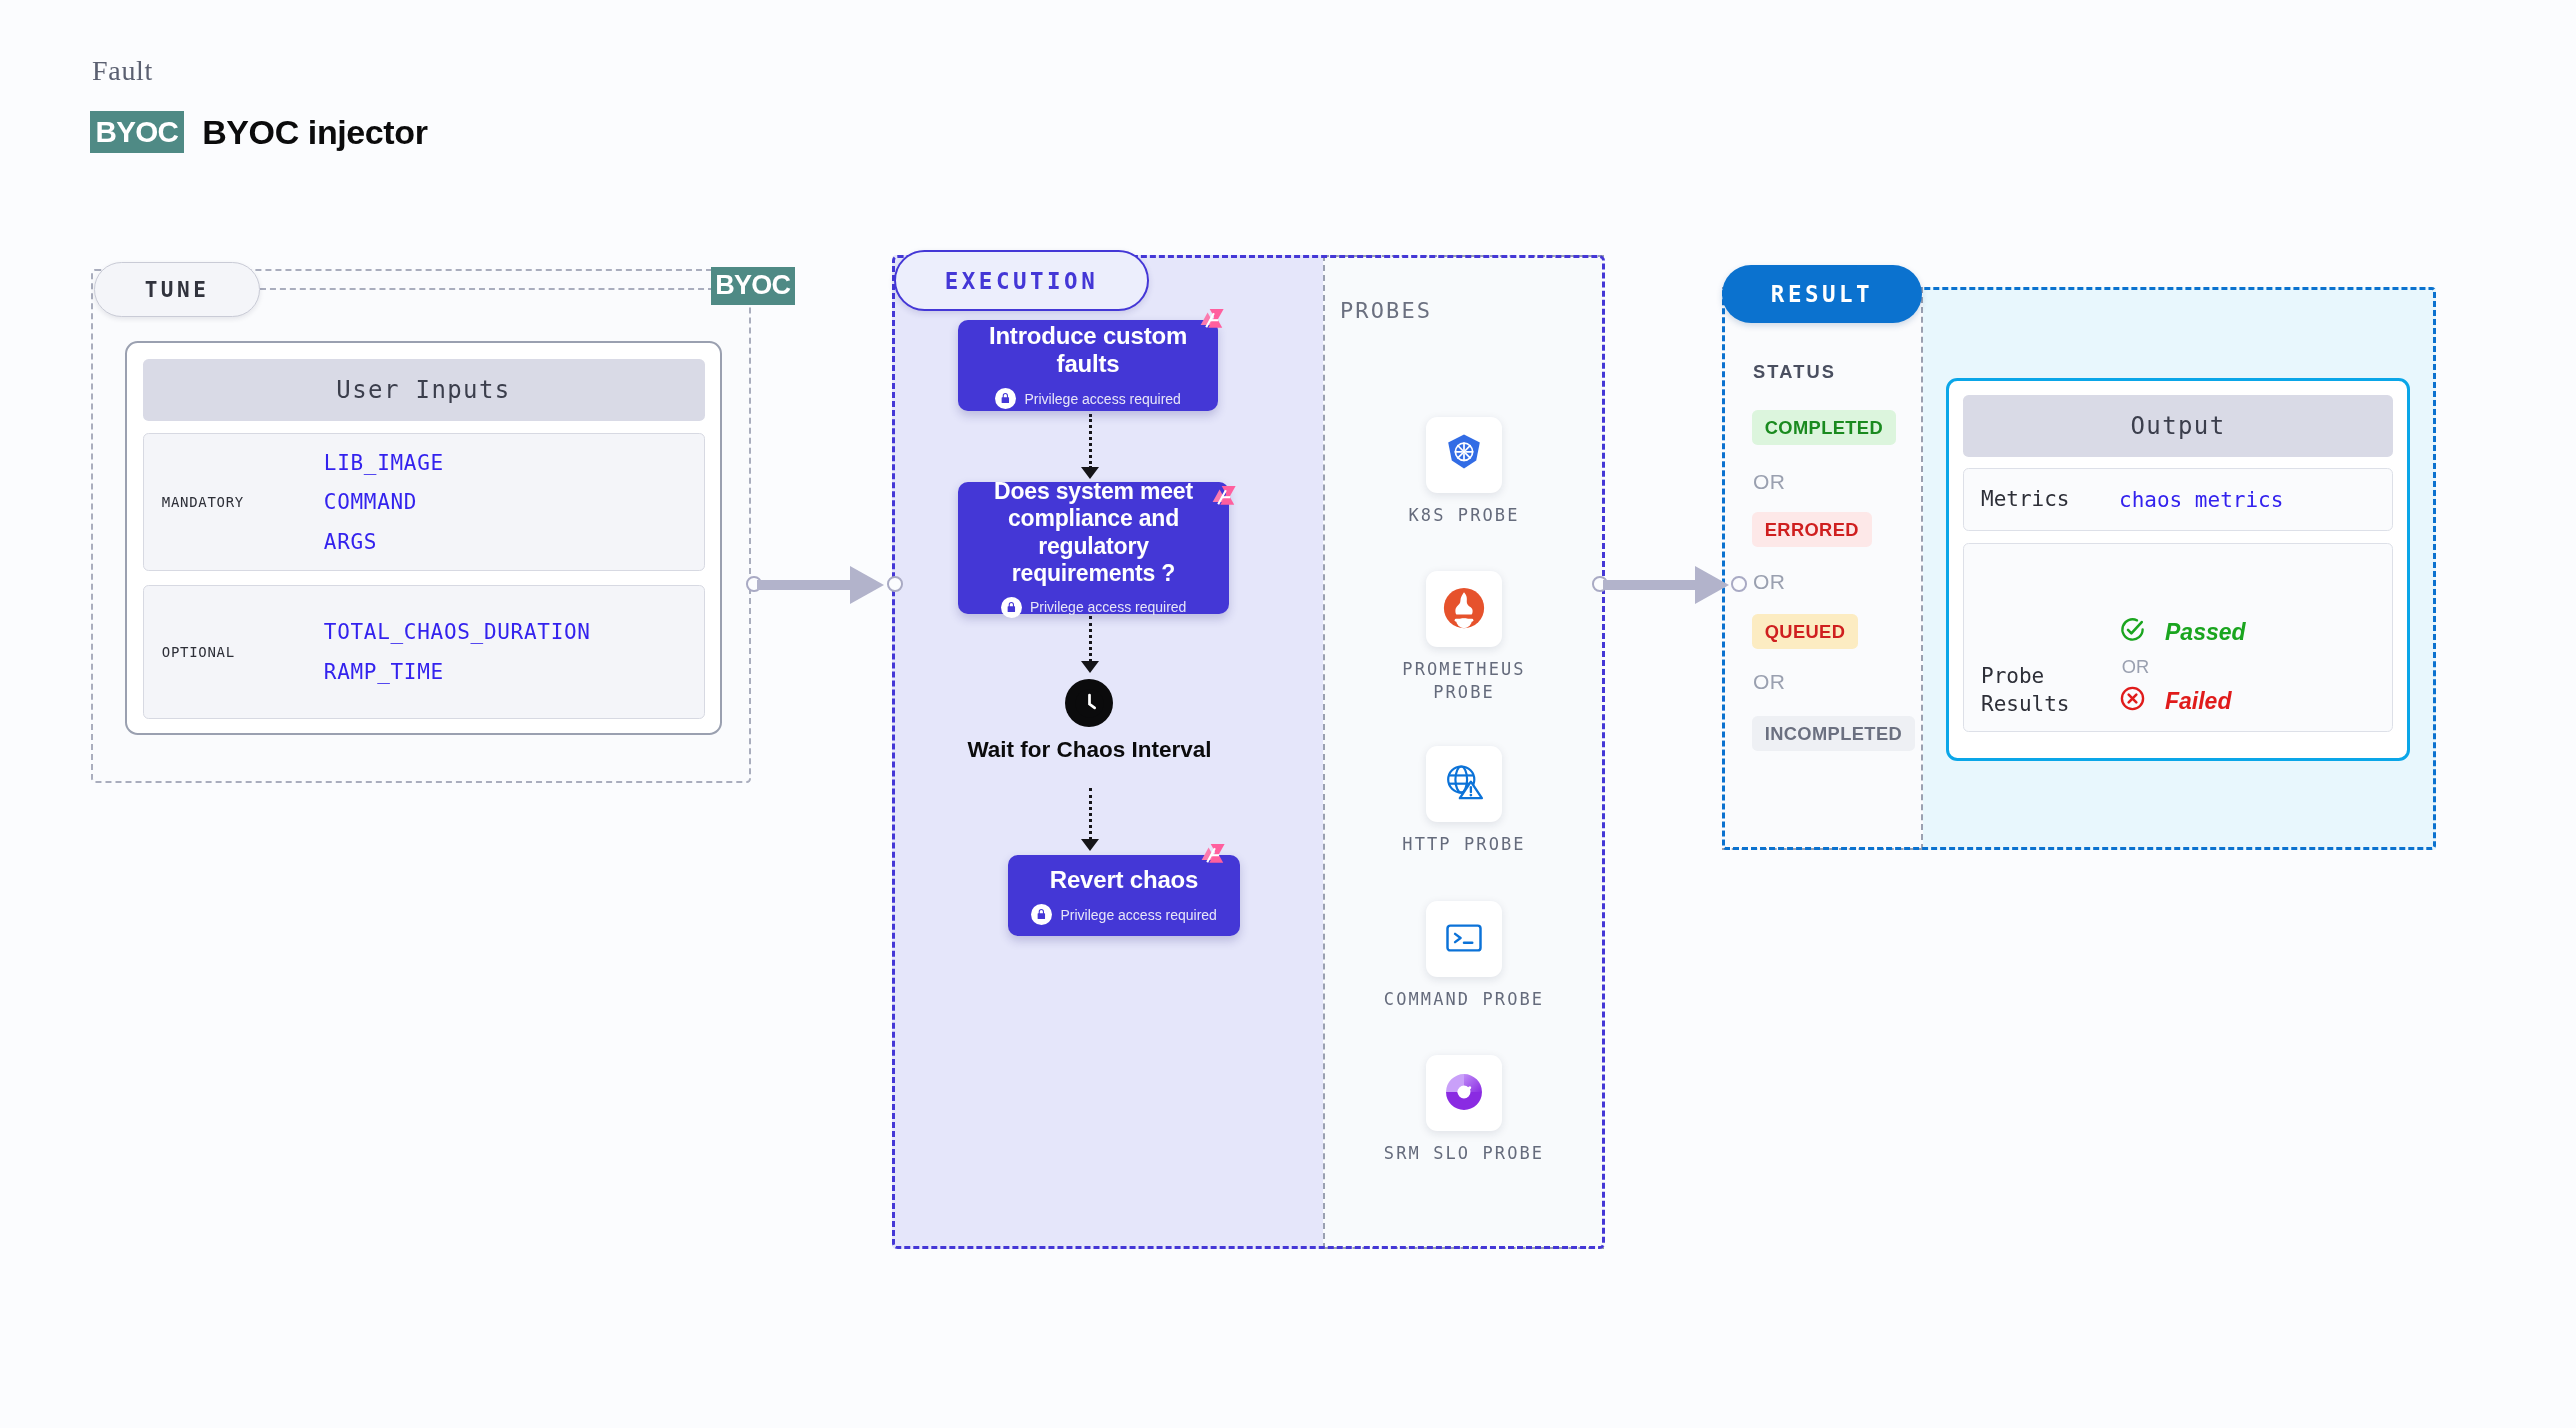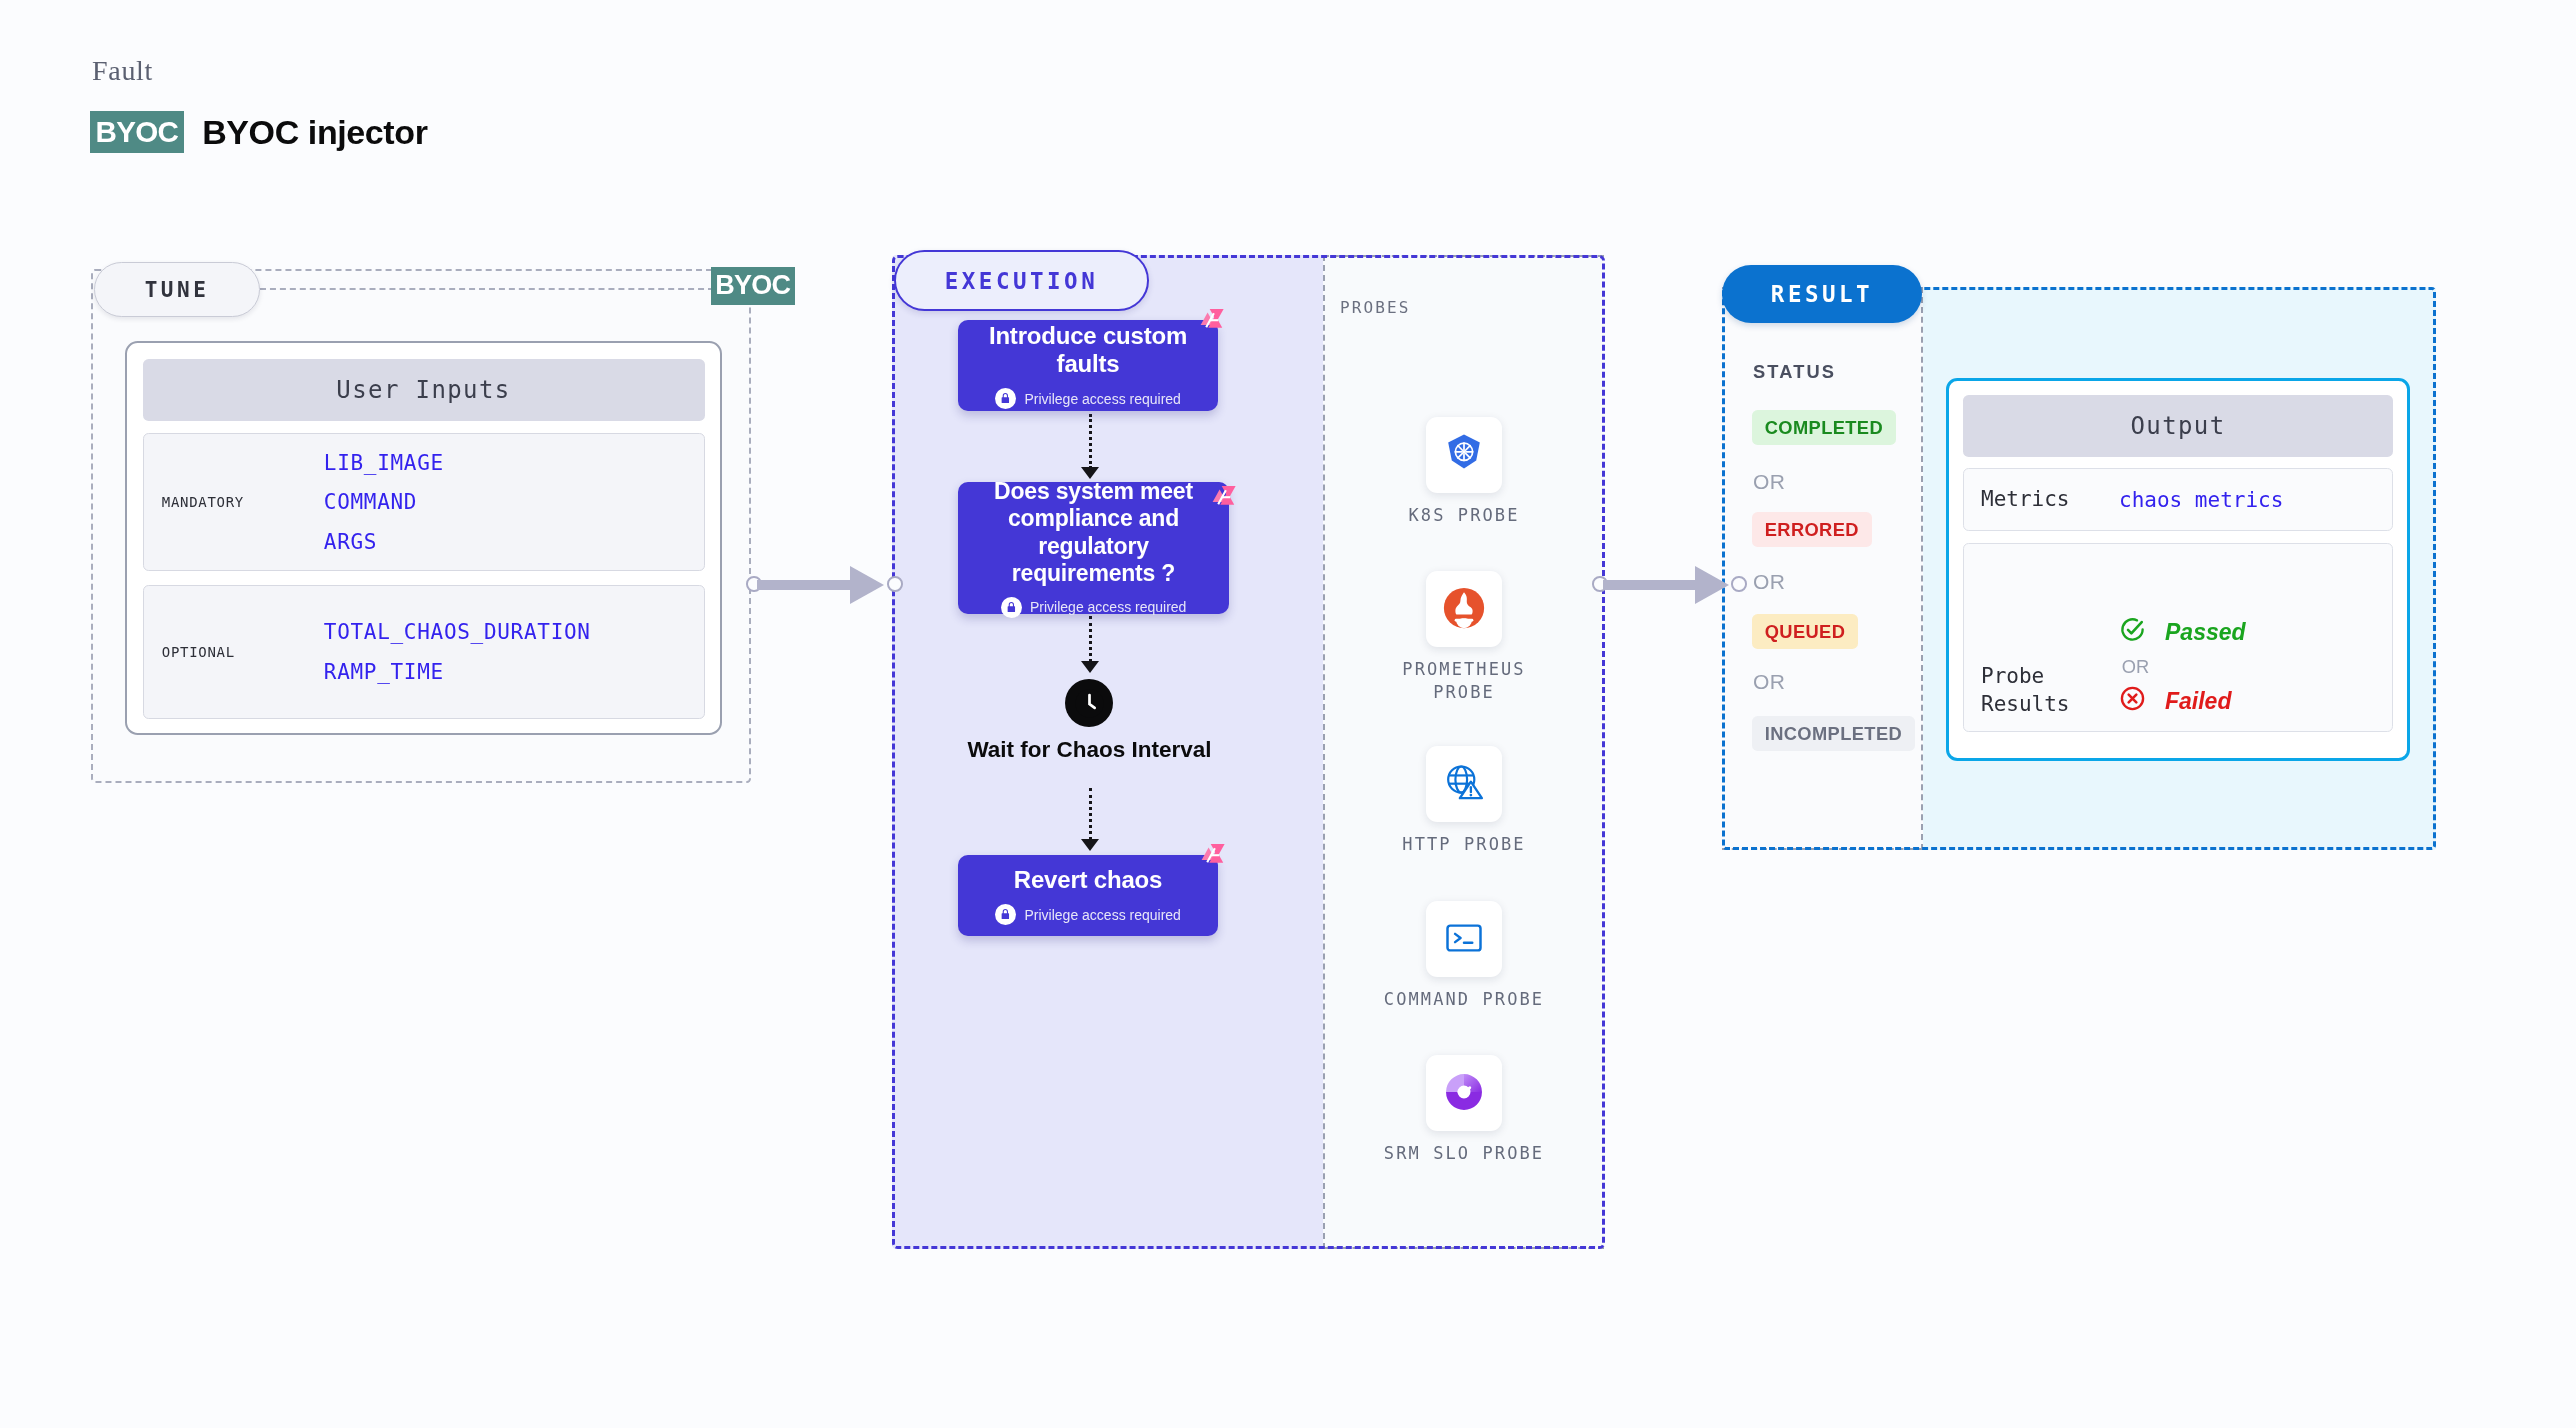--- a/index.html
+++ b/index.html
@@ -166,21 +166,21 @@
   .priv .lock {
     width: 21px; height: 21px; border-radius: 50%; background: #ffffff;
     display: flex; align-items: center; justify-content: center; flex: none;
   }
   .priv .lock svg { display: block; }
   .priv span { font-size: 14px; color: #e7e6f8; }
 
   .step-1 { left: 958px; top: 320px; width: 260px; height: 91px; }
   .step-2 { left: 958px; top: 482px; width: 271px; height: 132px; }
   .step-2 .step-title { font-size: 23px; }
-  .step-3 { left: 958px; top: 855px; width: 260px; height: 81px; }
+  .step-3 { left: 1008px; top: 855px; width: 232px; height: 81px; }
 
   .harness-badge {
     position: absolute; width: 32px; height: 32px; z-index: 16;
   }
   .hb-1 { left: 1193px; top: 307px; }
   .hb-2 { left: 1205px; top: 484px; }
   .hb-3 { left: 1194px; top: 842px; }
 
   .conn { position: absolute; z-index: 10; }
   .conn .line {
@@ -210,21 +210,21 @@
   .wait-label {
     position: absolute; left: 957px; top: 736px; width: 265px;
     text-align: center; font-size: 22.5px; font-weight: 700; color: #0b0b0c;
     line-height: 1.2; z-index: 15;
   }
 
   
   .probes-title {
     position: absolute; left: 1340px; top: 298px;
     font-family: "DejaVu Sans Mono", monospace;
-    font-size: 16px; color: #6b7080; letter-spacing: 2.1px;
+    font-size: 22px; color: #6b7080; letter-spacing: 2.1px;
   }
   .probe {
     position: absolute; width: 162px; left: 1383px;
     display: flex; flex-direction: column; align-items: center; z-index: 12;
   }
   .probe .tile {
     width: 76px; height: 76px; background: #ffffff; border-radius: 11.3px;
     box-shadow: 0 2.8px 8.4px rgba(20,30,60,.10);
     display: flex; align-items: center; justify-content: center;
   }

